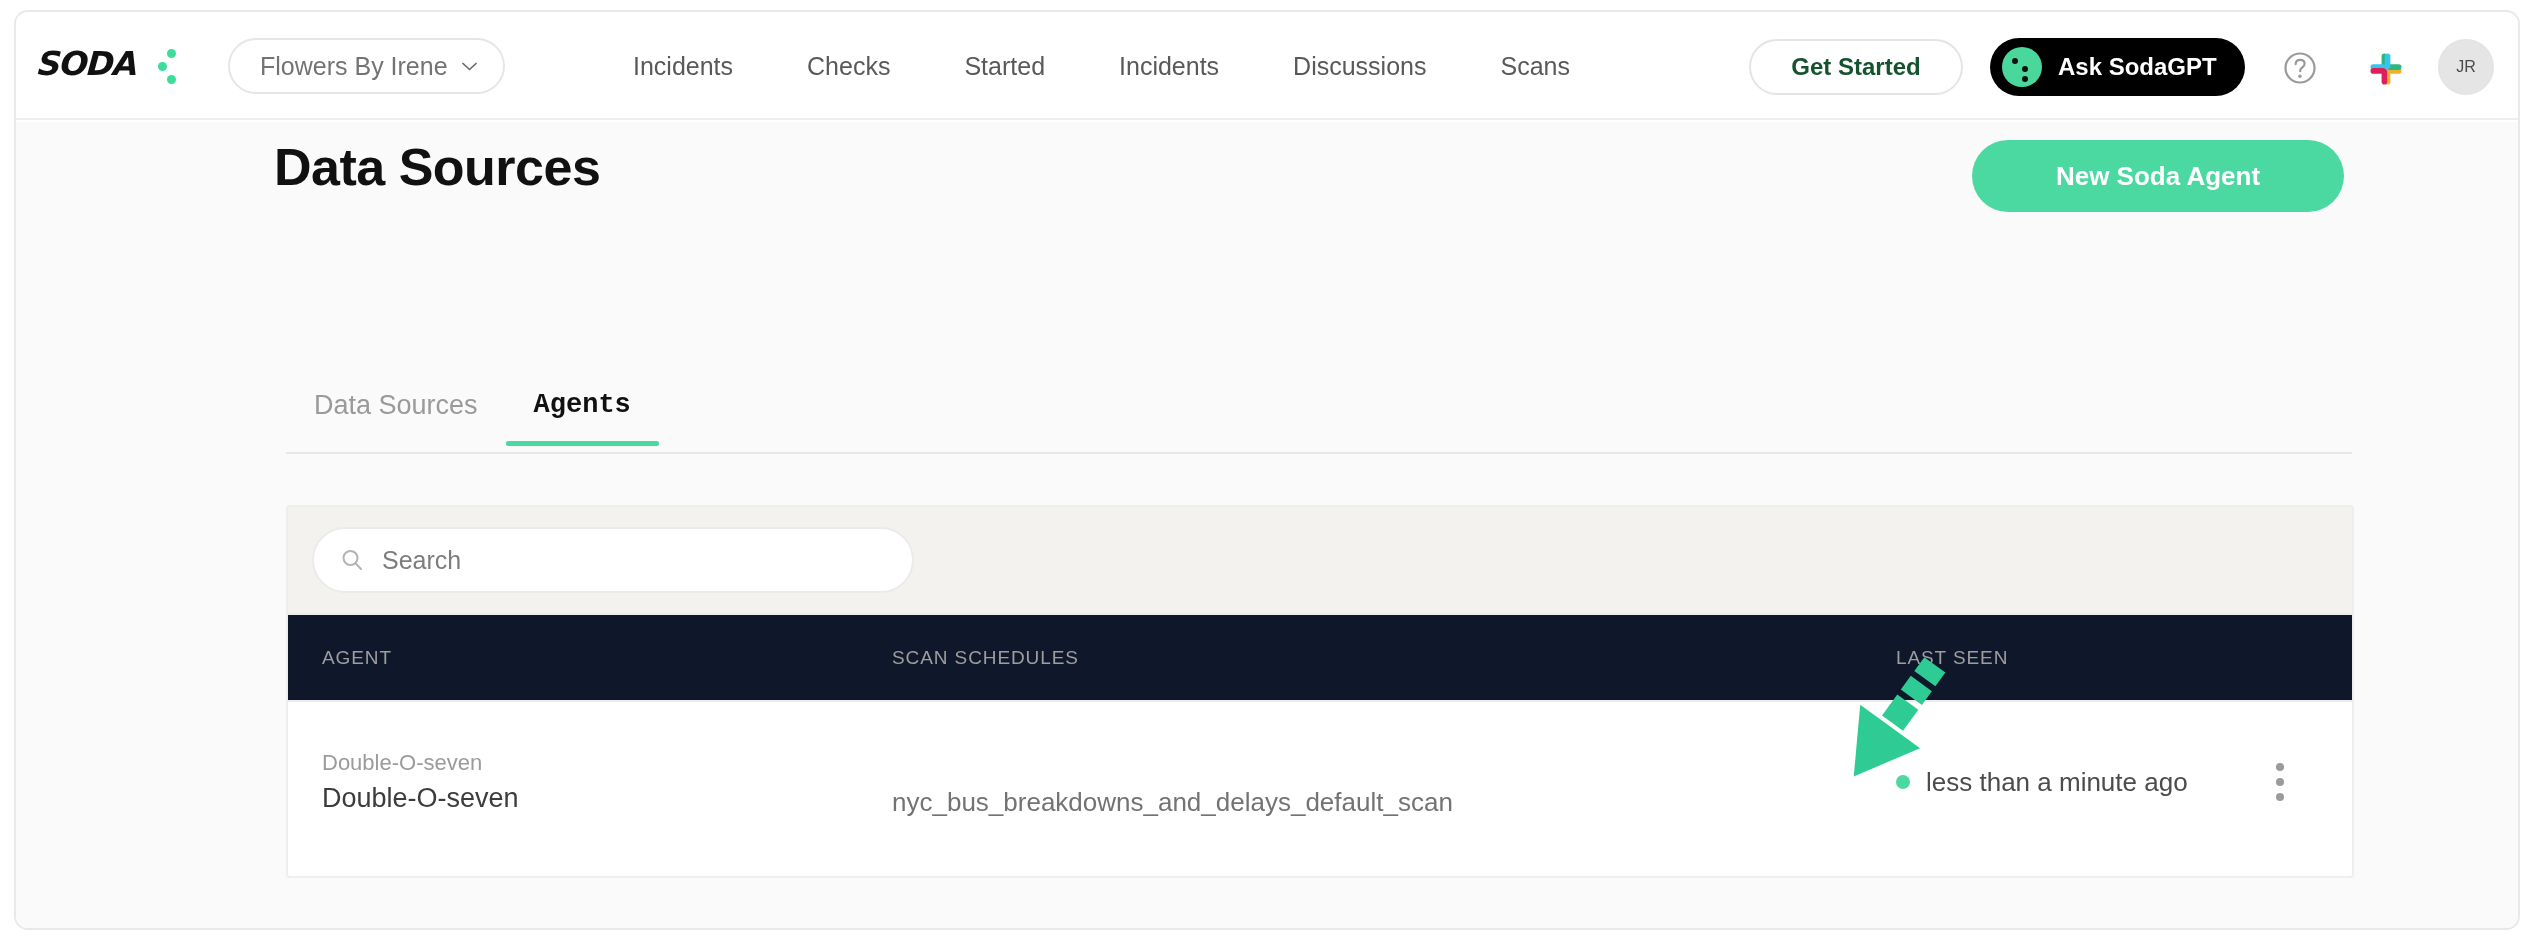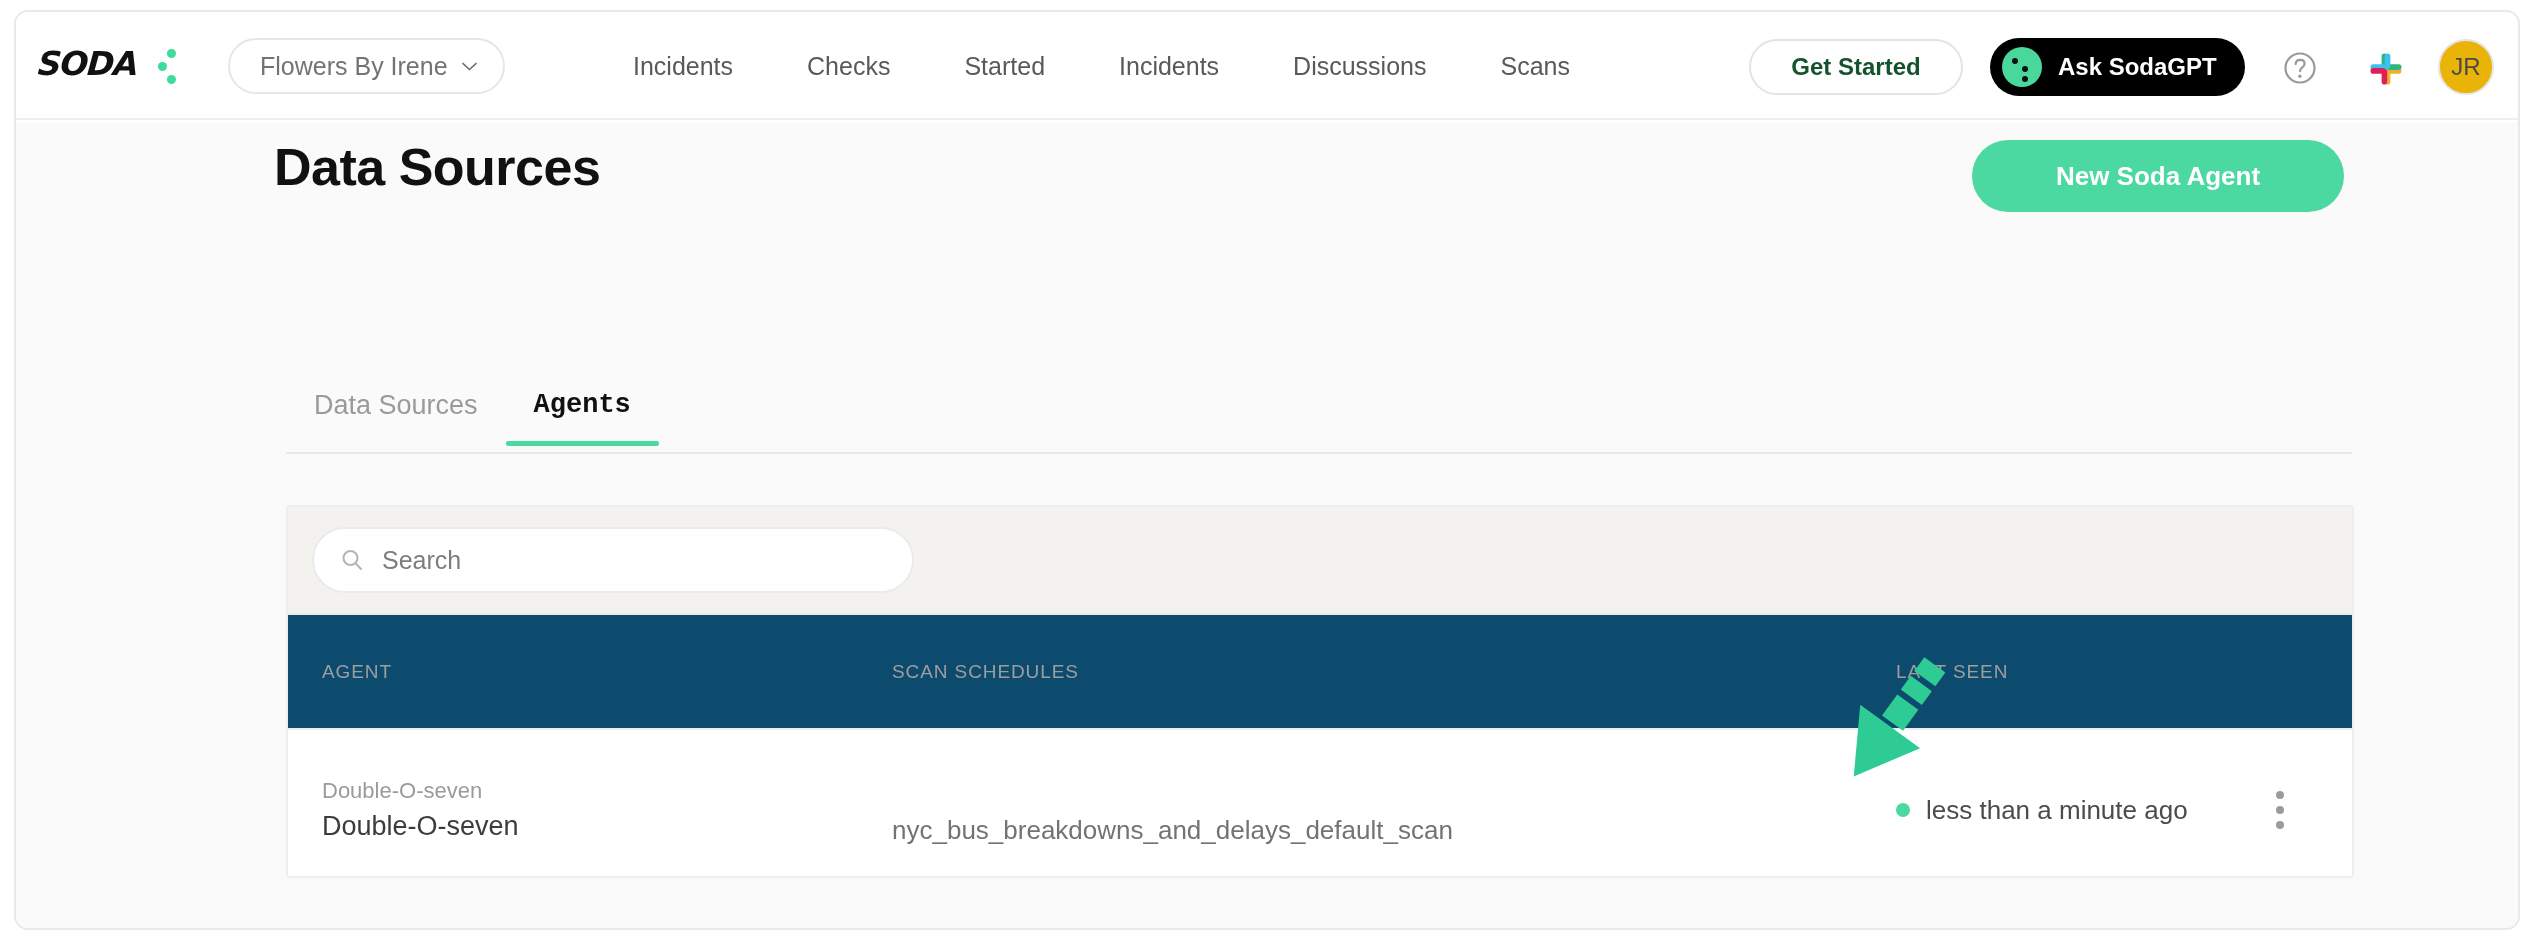--- a/index.html
+++ b/index.html
@@ -170,23 +170,23 @@
   }
   .avatar {
     position: absolute;
     left: 2422px; top: 27px;
     width: 56px; height: 56px;
     border-radius: 50%;
     border: 2px solid #e4e4e4;
     display: flex;
     align-items: center;
     justify-content: center;
-    font-size: 24px;
+    font-size: 16px;
     color: #4a4a4a;
-    background: #eab308;
+    background: #e5e5e5;
     cursor: pointer;
   }
 
   
   .body-area {
     position: absolute;
     left: 0; top: 110px;
     width: 2502px; height: 808px;
     background: #fafafa;
   }
@@ -280,25 +280,25 @@
     outline: none;
     font-size: 25px;
     color: #4a4a4a;
     background: transparent;
     width: 480px;
     font-family: "Liberation Sans", sans-serif;
   }
   .search-input::placeholder { color: #7d7d7d; }
 
   .table-head {
-    height: 115px;
+    height: 87px;
     display: flex;
     align-items: center;
     border-bottom: 2px solid #ededed;
-    background: #0c4a6e;
+    background: #0f172a;
   }
   .th {
     font-size: 19px;
     letter-spacing: 0.9px;
     color: #9e9e9e;
     text-transform: uppercase;
   }
   .col-agent    { width: 604px; padding-left: 34px; }
   .col-schedule { width: 1004px; }
   .col-lastseen { width: 380px; }

